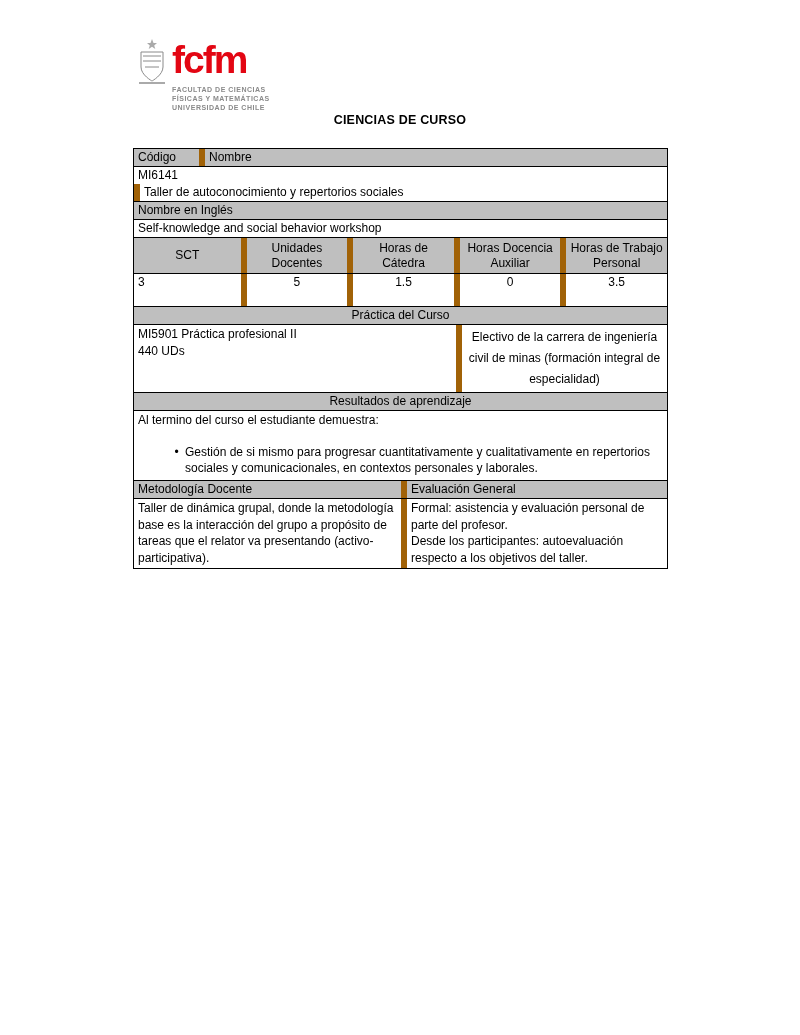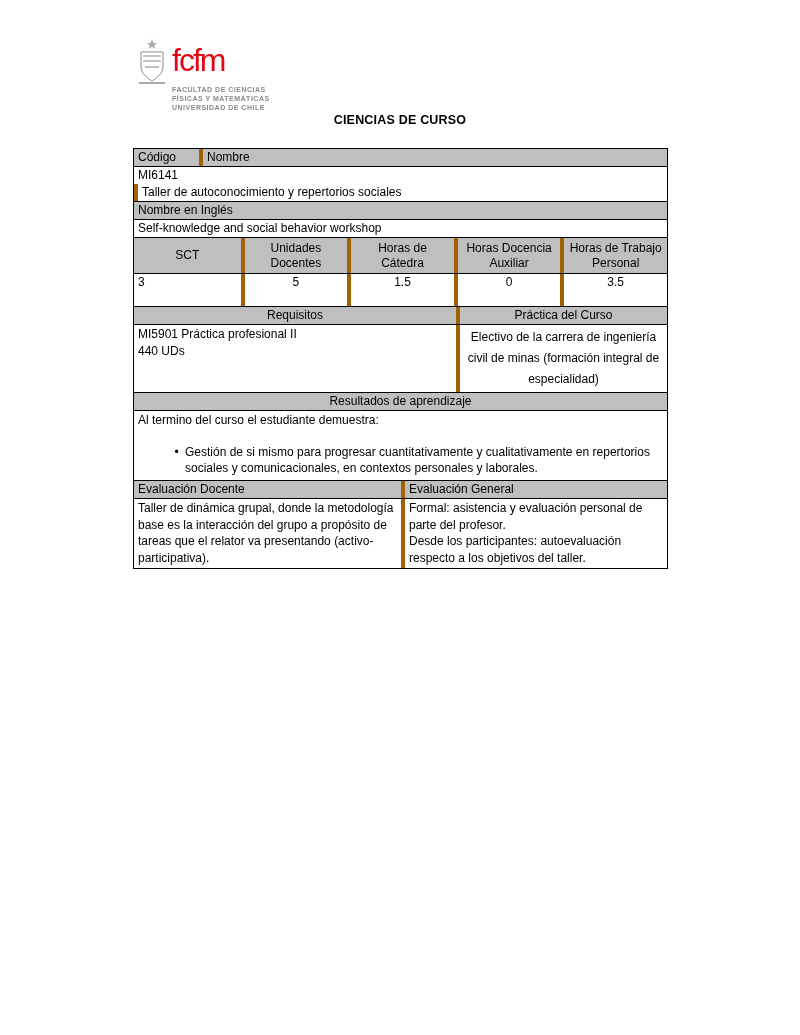--- a/index.html
+++ b/index.html
@@ -6,34 +6,34 @@
   .page{
     position:relative;width:800px;height:1035px;background:#ffffff;
     margin:0 auto;font-family:"Liberation Sans", sans-serif;color:#000;
     overflow:hidden;
   }
 
   
   .logo-block{position:absolute;left:137px;top:38px;display:flex;gap:5px;}
   .crest{width:30px;height:50px;}
   .logo-right{display:flex;flex-direction:column;}
-  .fcfm{color:#e30613;font-size:32px;font-weight:normal;letter-spacing:-2px;line-height:44px;}
+  .fcfm{color:#e30613;font-size:39px;font-weight:bold;letter-spacing:-2px;line-height:44px;}
   .faculty{margin-top:3px;font-size:7px;color:#8a8a8a;font-weight:bold;
            letter-spacing:0.5px;line-height:1.3;text-transform:uppercase;}
 
   
   .doc-title{position:absolute;top:113px;left:0;width:100%;text-align:center;
              font-size:12.5px;font-weight:bold;letter-spacing:0.2px;}
 
   
   .tbl{position:absolute;left:133px;top:148px;width:535px;
        border:1px solid #000;box-sizing:border-box;font-size:12px;}
   .row{display:flex;border-top:1px solid #000;box-sizing:border-box;}
   .row:first-child{border-top:none;}
-  .cell{border-left:4px solid #a16207;box-sizing:border-box;
+  .cell{border-left:6px solid #a16207;box-sizing:border-box;
         padding:1px 4px;line-height:15px;overflow:hidden;}
   .cell:first-child{border-left:none;}
   .hdr{background:#bfbfbf;}
   .center{text-align:center;}
   .vcenter{display:flex;align-items:center;justify-content:center;text-align:center;}
 
   .c-codigo{width:65px;}
   .c-nombre{flex:1;}
   .c-full{flex:1;}
   .c-fifth{width:20%;}
@@ -113,21 +113,20 @@
 
     <div class="row h33">
       <div class="cell c-fifth">3</div>
       <div class="cell c-fifth center">5</div>
       <div class="cell c-fifth center">1.5</div>
       <div class="cell c-fifth center">0</div>
       <div class="cell c-fifth center">3.5</div>
     </div>
 
     <div class="row h16">
-      <div class="cell hdr c-req center">Requisitos</div>
       <div class="cell hdr c-car center">Práctica del Curso</div>
     </div>
 
     <div class="row h68">
       <div class="cell c-req req-lines">
         <div>MI5901 Práctica profesional II</div>
         <div>440 UDs</div>
       </div>
       <div class="cell c-car caracter-cell">Electivo de la carrera de ingeniería civil de minas (formación integral de especialidad)</div>
     </div>
@@ -140,21 +139,21 @@
       <div class="cell c-full content">
         <div>Al termino del curso el estudiante demuestra:</div>
         <div class="bullet-row">
           <span class="bullet-dot">•</span>
           <span class="bullet-text">Gestión de si mismo para progresar cuantitativamente y cualitativamente en repertorios sociales y comunicacionales, en contextos personales y laborales.</span>
         </div>
       </div>
     </div>
 
     <div class="row h16">
-      <div class="cell hdr c-met">Evaluación Docente</div>
+      <div class="cell hdr c-met">Metodología Docente</div>
       <div class="cell hdr c-eval">Evaluación General</div>
     </div>
 
     <div class="row h70">
       <div class="cell c-met content">Taller de dinámica grupal, donde la metodología base es la interacción del grupo a propósito de tareas que el relator va presentando (activo-participativa).</div>
       <div class="cell c-eval content">
         <div>Formal: asistencia y evaluación personal de parte del profesor.</div>
         <div>Desde los participantes: autoevaluación respecto a los objetivos del taller.</div>
       </div>
     </div>

